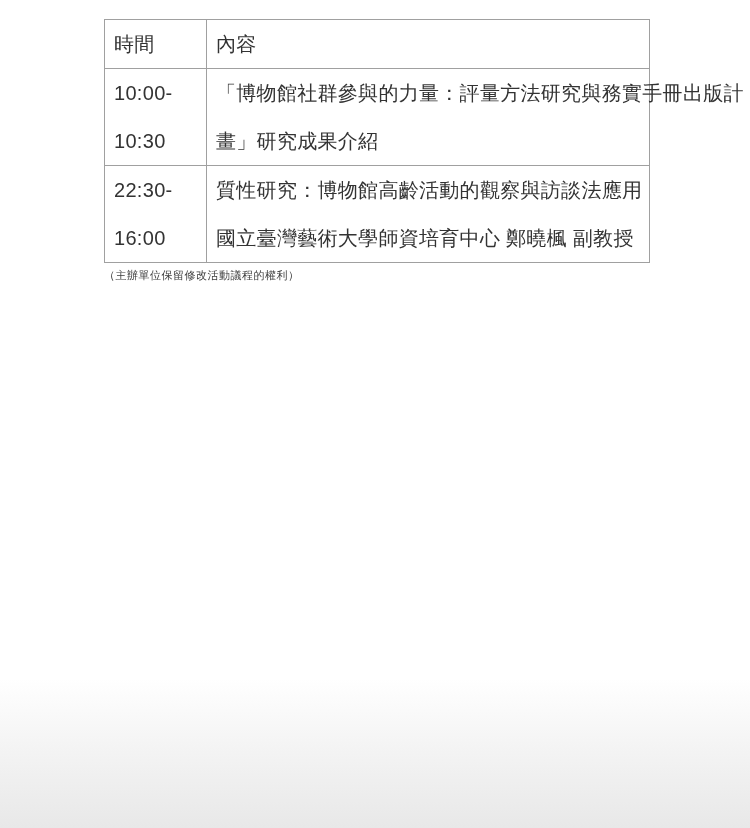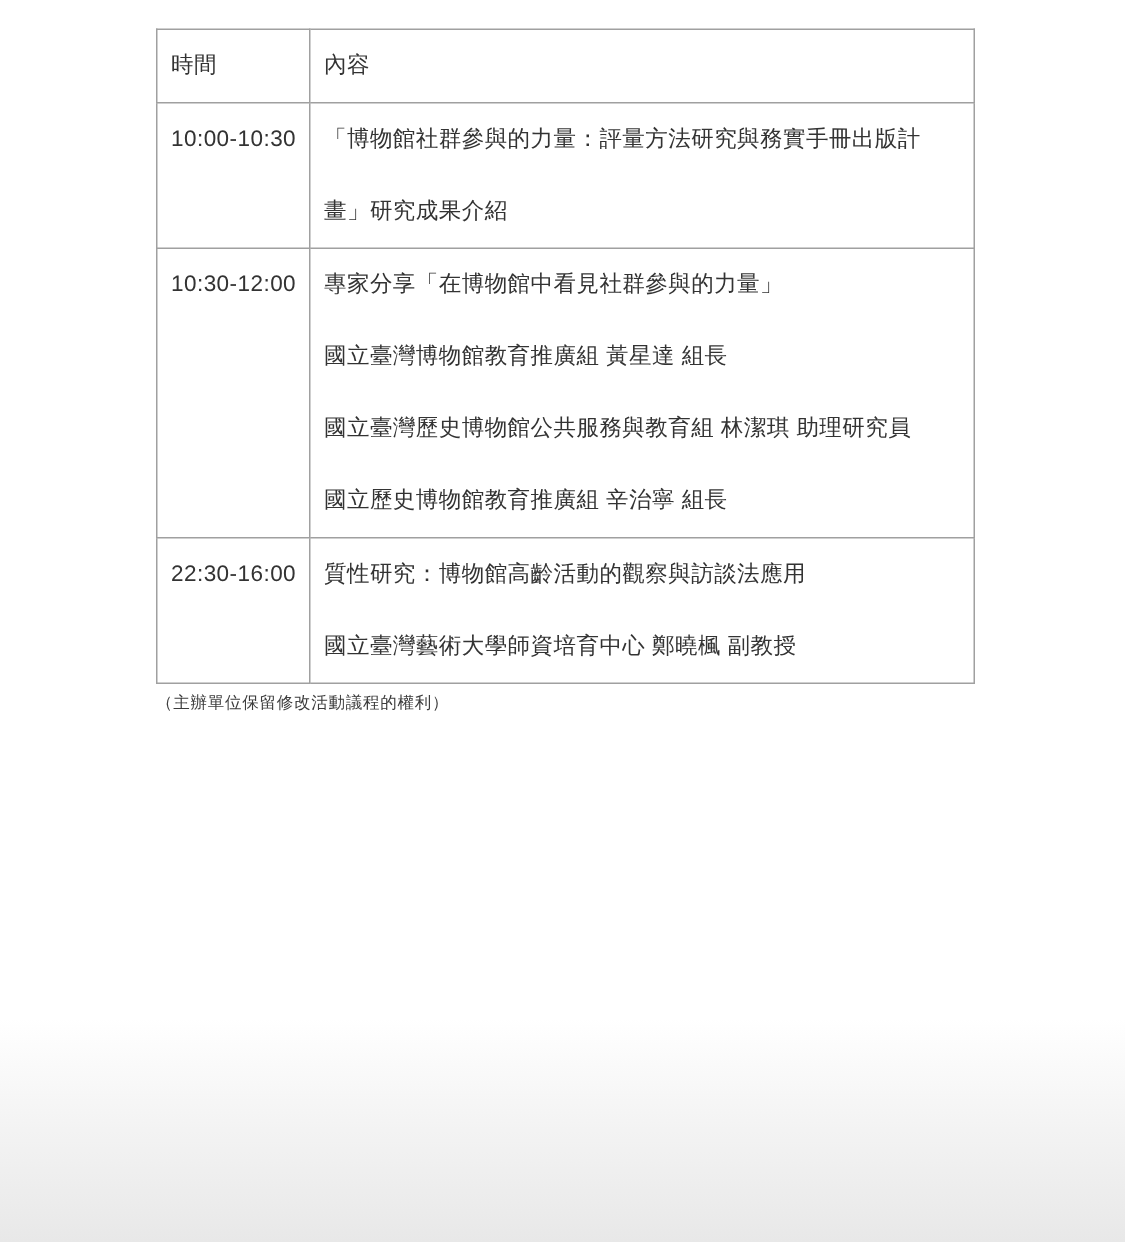--- a/index.html
+++ b/index.html
@@ -28,21 +28,21 @@
     margin-top: 19px;
     border-collapse: collapse;
     width: 545px;
     table-layout: fixed;
     border: 1px solid var(--border-outer, #8c8c8c);
   }
   table.agenda th, table.agenda td {
     border: 1px solid var(--border-inner, #a0a0a0);
     vertical-align: top;
     padding: 0 8px 0 9px;
-    font-size: 15px;
+    font-size: 20px;
     font-weight: normal;
     text-align: left;
     line-height: 48px;
     letter-spacing: 0.3px;
   }
   table.agenda col.c-time  { width: 102px; }
   table.agenda col.c-body  { width: 443px; }
   .line { line-height: 48px; white-space: nowrap; }
   .footnote {
     width: 545px;
@@ -72,29 +72,20 @@
     </thead>
     <tbody>
       <tr>
         <td>10:00-10:30</td>
         <td>
           <div class="line">「博物館社群參與的力量：評量方法研究與務實手冊出版計</div>
           <div class="line">畫」研究成果介紹</div>
         </td>
       </tr>
       <tr>
-        <td>10:30-12:00</td>
-        <td>
-          <div class="line">專家分享「在博物館中看見社群參與的力量」</div>
-          <div class="line">國立臺灣博物館教育推廣組 黃星達 組長</div>
-          <div class="line">國立臺灣歷史博物館公共服務與教育組 林潔琪 助理研究員</div>
-          <div class="line">國立歷史博物館教育推廣組 辛治寧 組長</div>
-        </td>
-      </tr>
-      <tr>
         <td>22:30-16:00</td>
         <td>
           <div class="line">質性研究：博物館高齡活動的觀察與訪談法應用</div>
           <div class="line">國立臺灣藝術大學師資培育中心 鄭曉楓 副教授</div>
         </td>
       </tr>
     </tbody>
   </table>
 
   <div class="footnote">（主辦單位保留修改活動議程的權利）</div>

